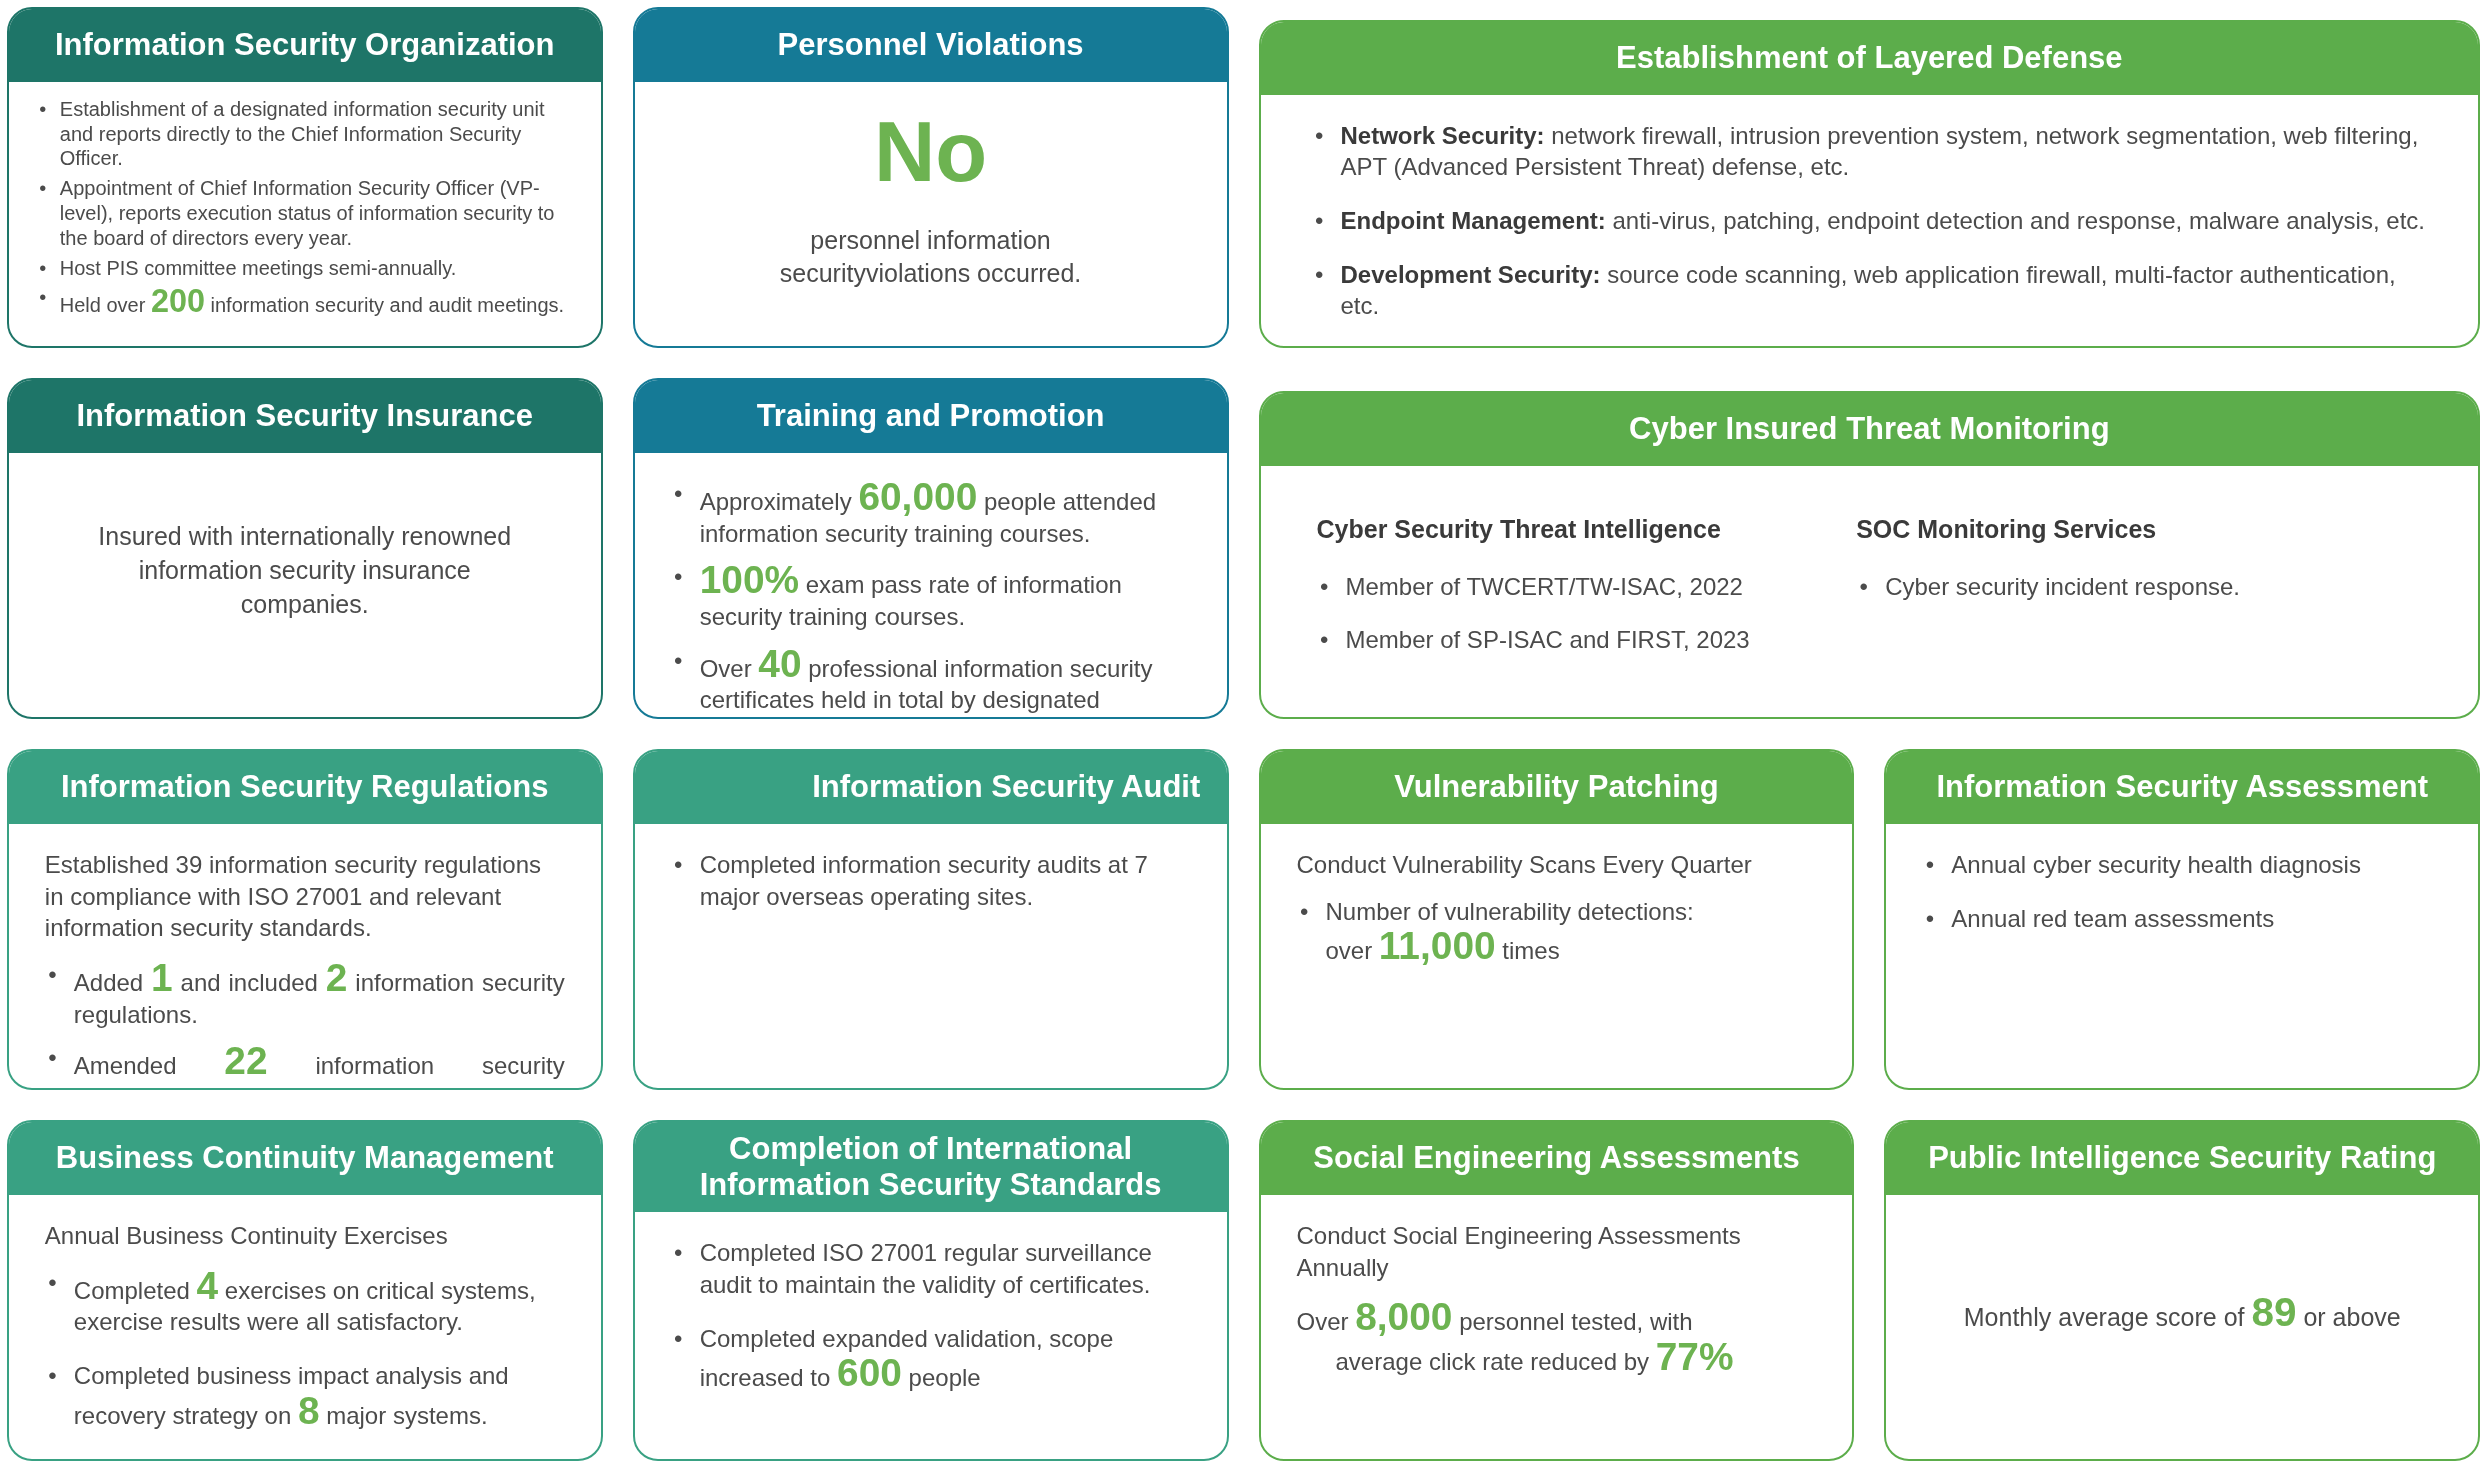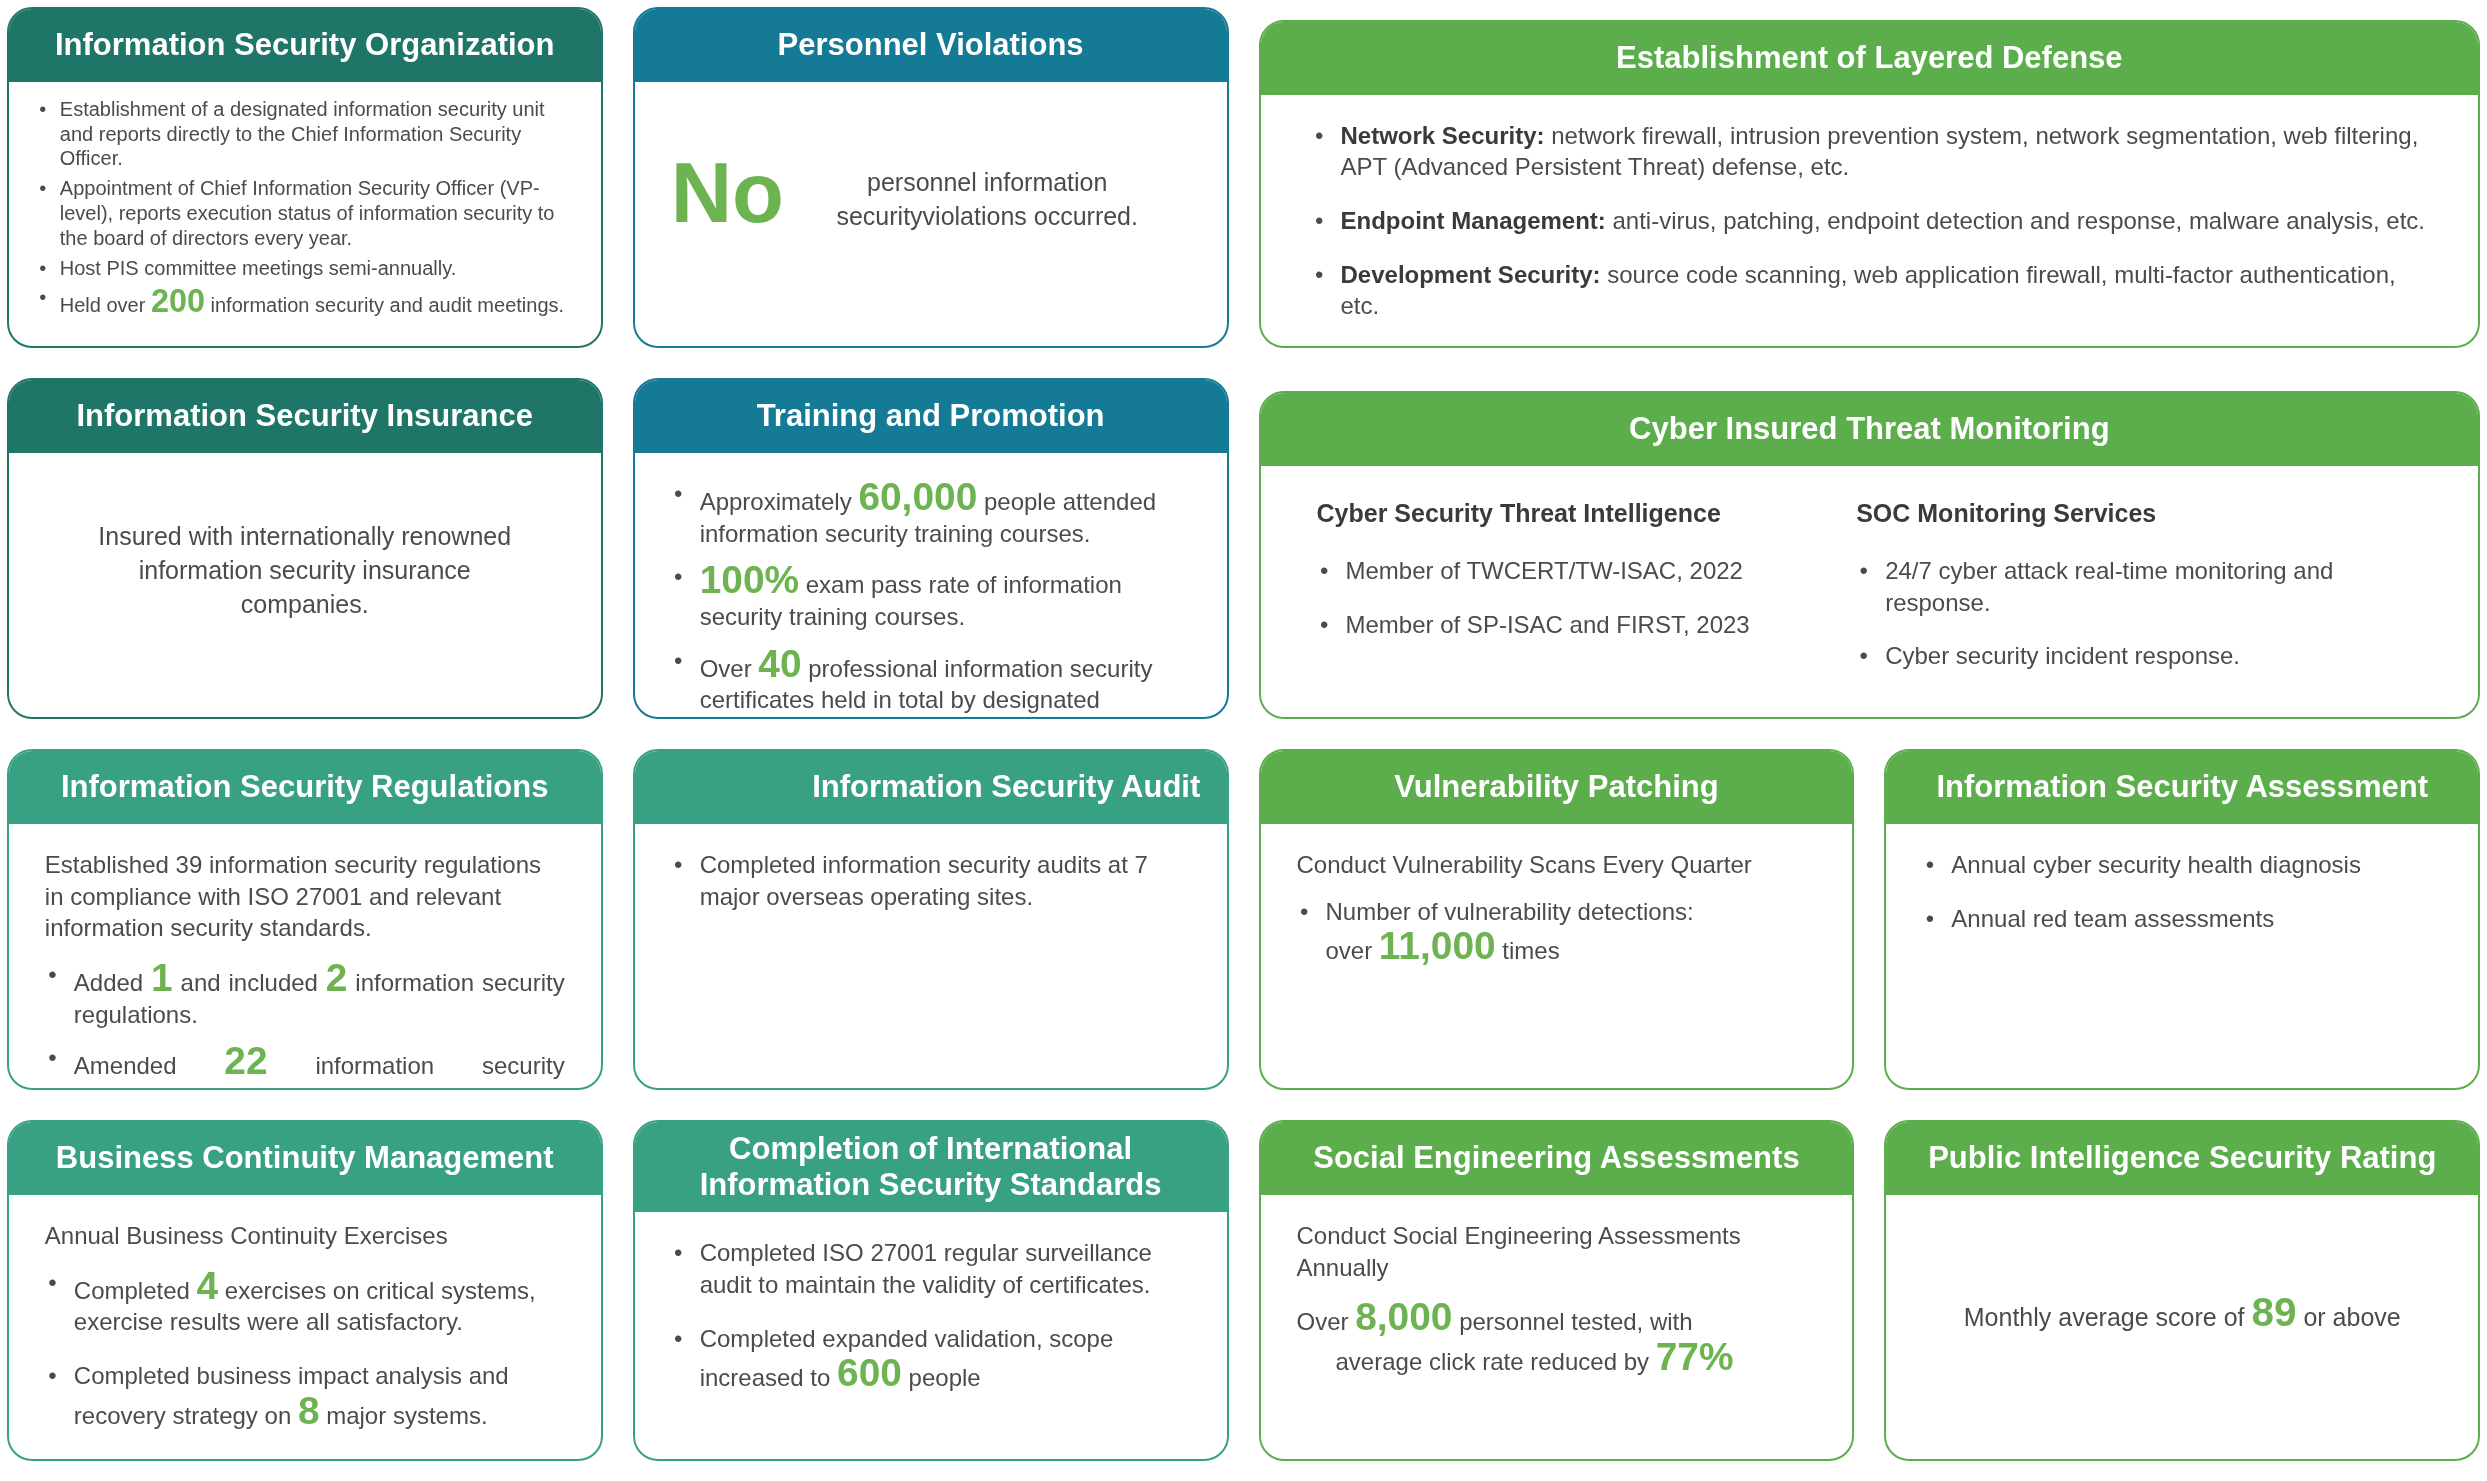--- a/index.html
+++ b/index.html
@@ -14,21 +14,21 @@
   .t-green{--hdr:var(--c-green);}
   .t-seagreen{--hdr:var(--c-seagreen);}
   .card-header{background:var(--hdr);color:#fff;min-height:73px;display:flex;align-items:center;
         justify-content:center;padding:8.5px 24px;flex:0 0 auto;box-sizing:border-box;}
   .card-title{font-size:31px;font-weight:bold;margin:0;text-align:center;line-height:1.18;}
   .card-header.clip{justify-content:flex-start;padding-left:30%;padding-right:0;overflow:hidden;}
   .card-header.clip .card-title{white-space:nowrap;text-align:left;}
   .card-body{flex:1;padding:25px 36px 17px;font-size:24px;line-height:1.32;color:var(--c-text);
         box-sizing:border-box;}
   .card-body.sm{font-size:20px;line-height:1.24;padding:15px 27px 8.5px;}
-  .card-body.vcenter{display:flex;justify-content:center;align-items:center;
+  .card-body.vcenter{display:flex;flex-direction:column;justify-content:center;align-items:center;
         text-align:center;padding-top:4px;}
   .card-body.vmid{display:flex;flex-direction:column;justify-content:center;}
   .card-body.px60{padding-left:51px;padding-right:51px;}
   .bullets{list-style:none;margin:0;padding:0;}
   .bullets li{position:relative;padding-left:29px;margin-bottom:12px;}
   .sm .bullets li{padding-left:24px;margin-bottom:5px;}
   .bullets li::before{content:"\2022";position:absolute;left:3.4px;}
   .bullets.spaced li{margin-bottom:22px;}
   .bullets.justify li{text-align:justify;}
   .num{color:var(--c-accent);font-weight:bold;font-size:1.62em;line-height:1;}
@@ -109,21 +109,20 @@
           <div class="col">
             <div class="subheading">Cyber Security Threat Intelligence</div>
             <ul class="bullets spaced">
               <li><span>Member of TWCERT/TW-ISAC, 2022</span></li>
               <li><span>Member of SP-ISAC and FIRST, 2023</span></li>
             </ul>
           </div>
           <div class="col">
             <div class="subheading">SOC Monitoring Services</div>
             <ul class="bullets spaced">
-              <li><span>24/7 cyber attack real-time monitoring and response.</span></li>
               <li><span>Cyber security incident response.</span></li>
             </ul>
           </div>
         </div>
       </div>
     </section>
     <section class="card t-seagreen">
       <div class="card-header">
         <h2 class="card-title">Information Security Regulations</h2>
       </div>

